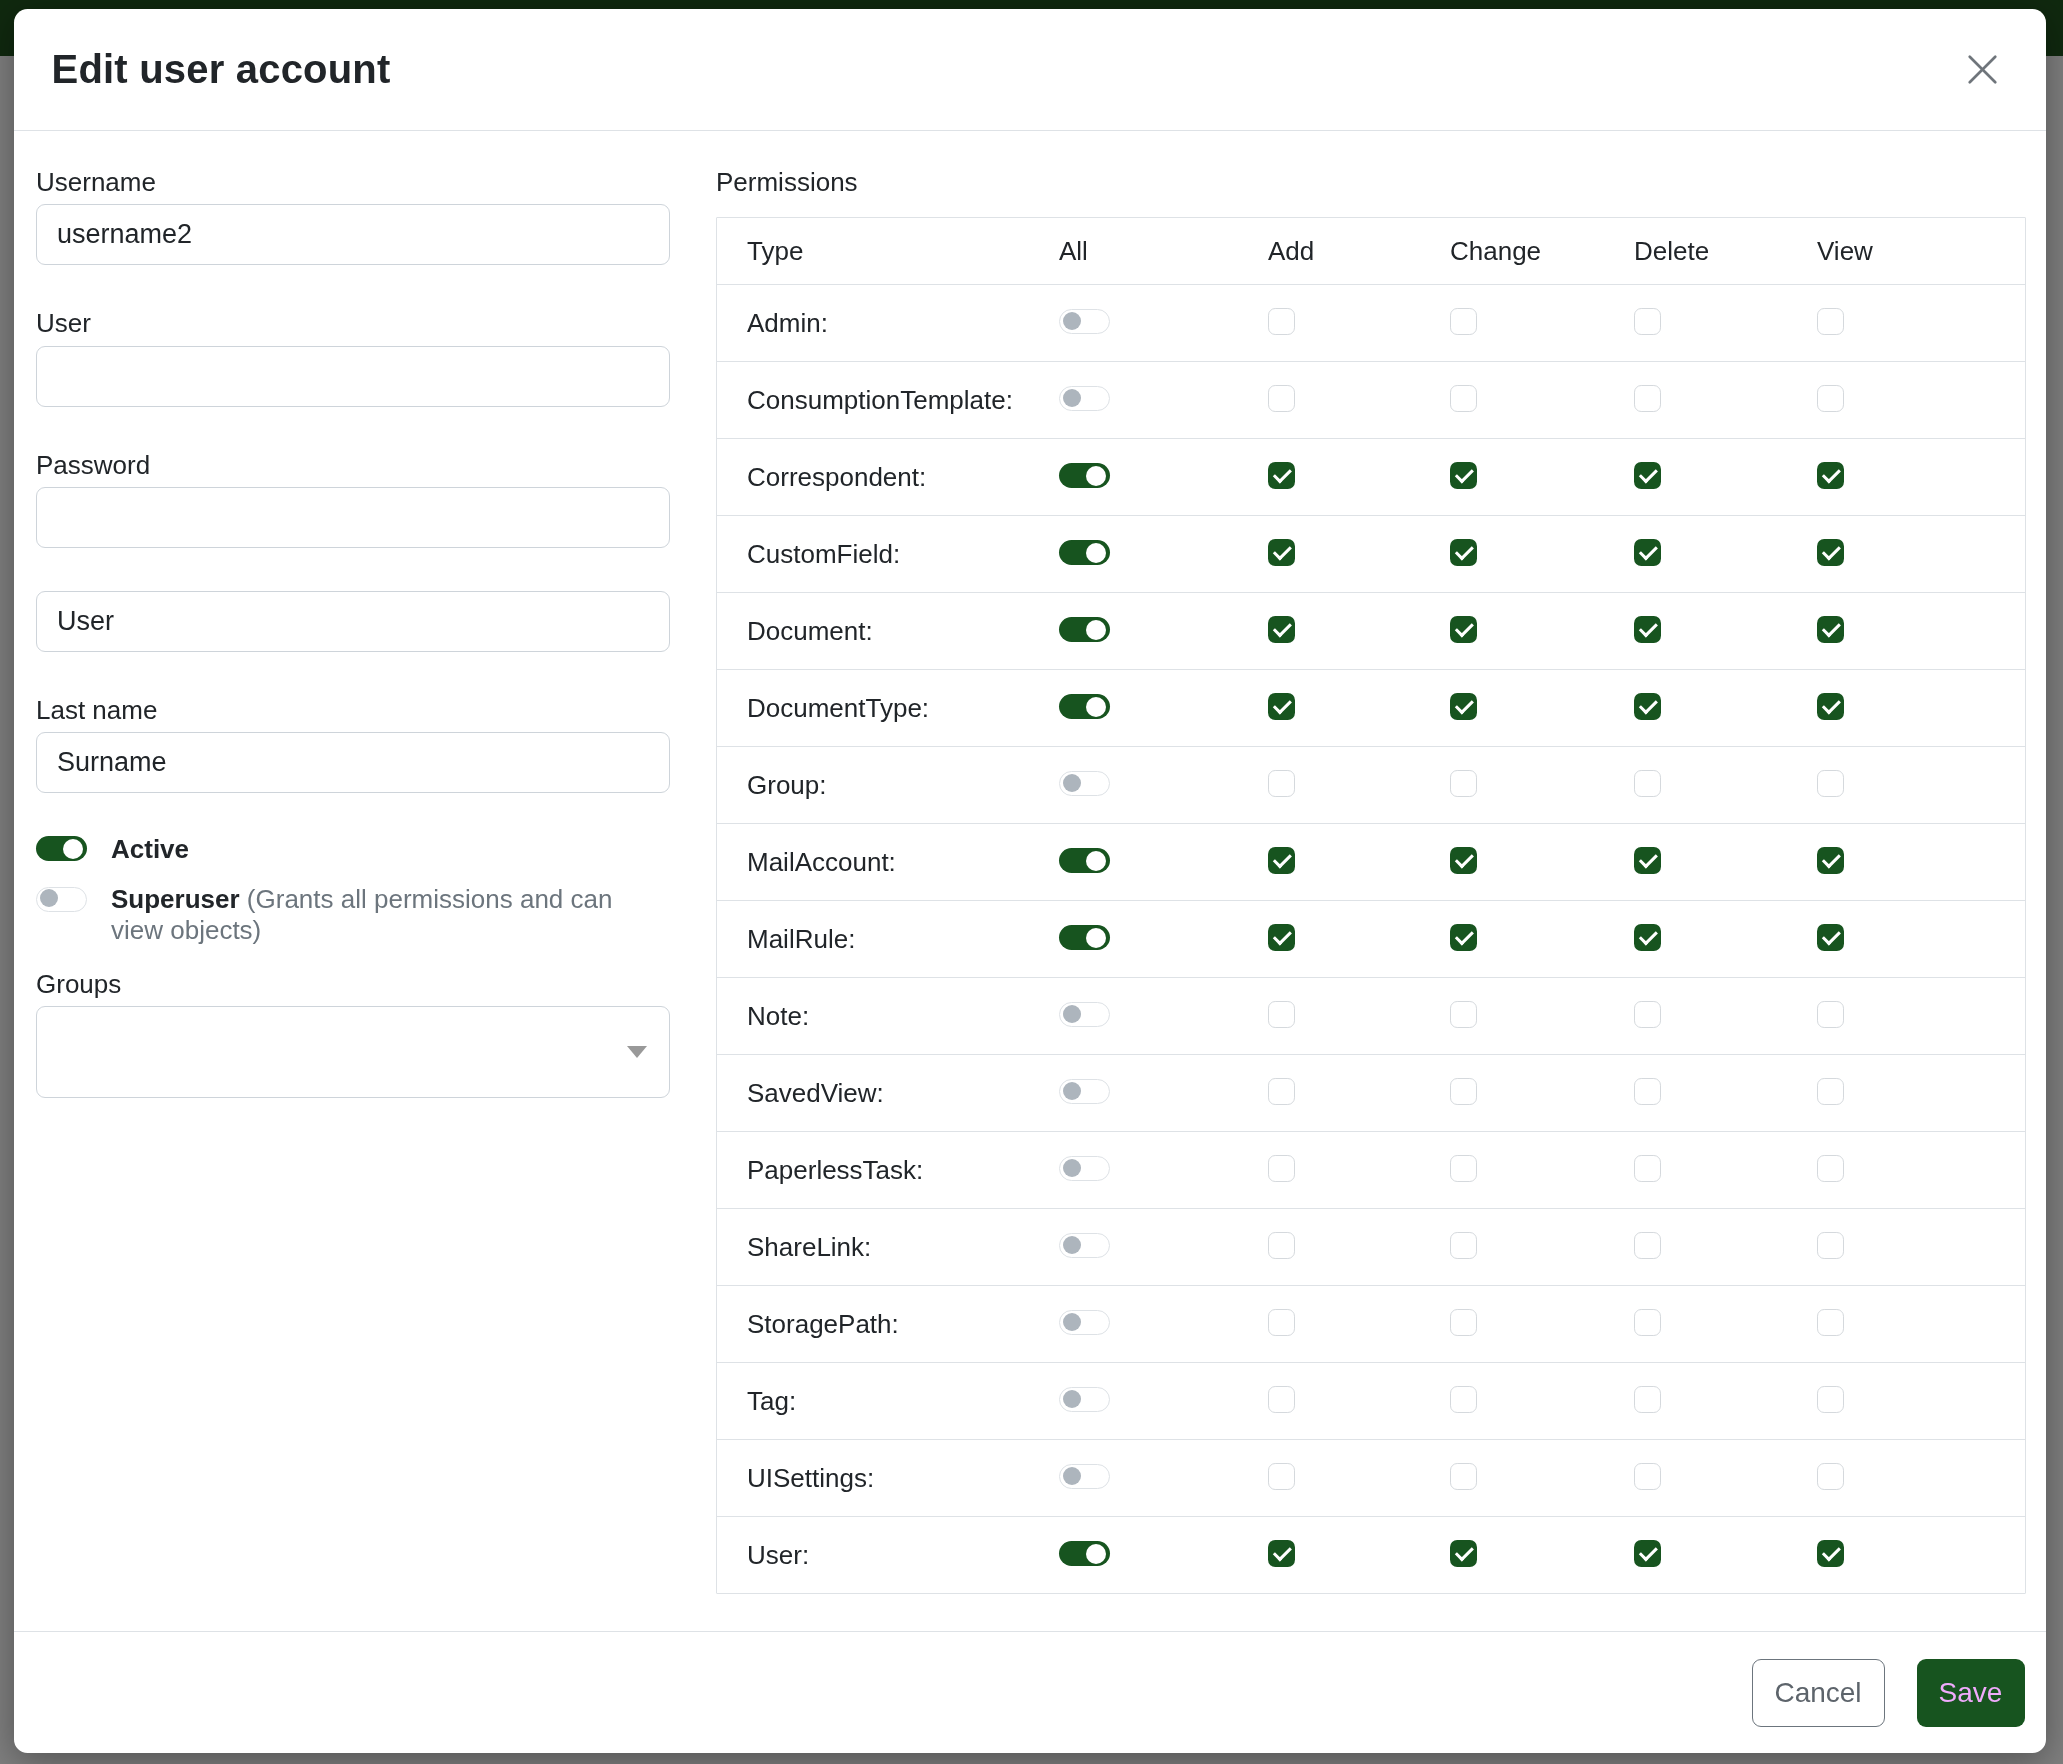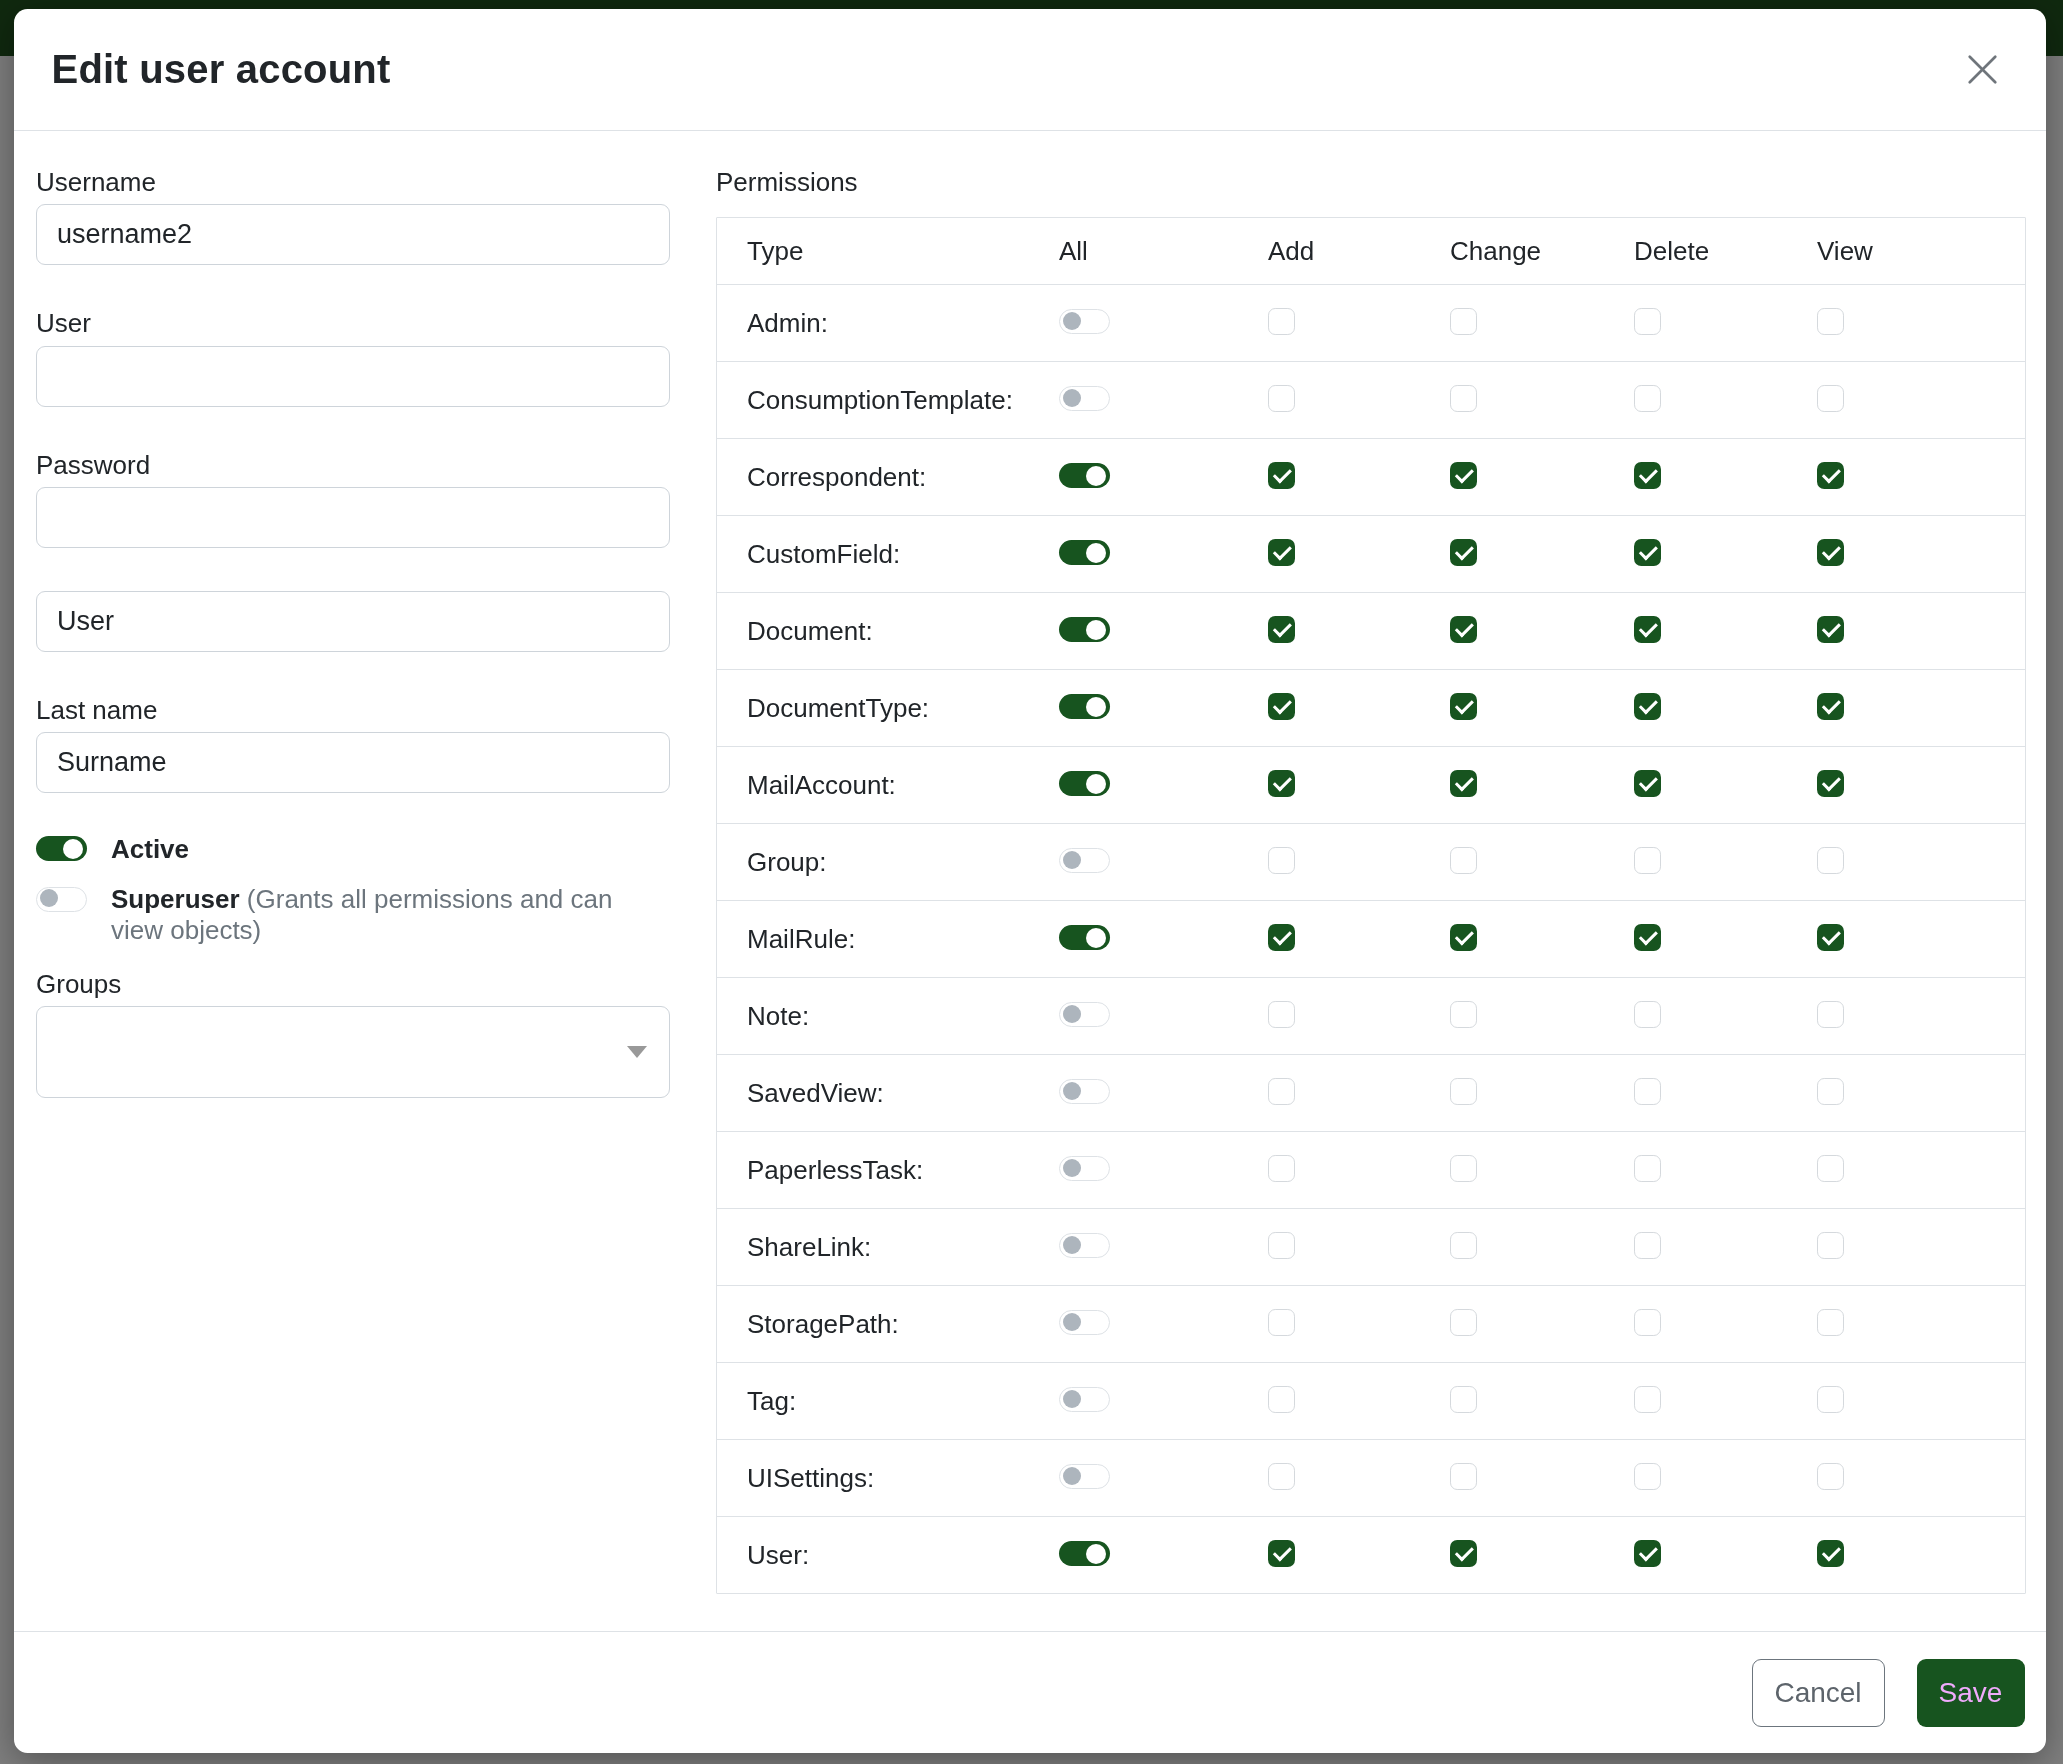--- a/index.html
+++ b/index.html
@@ -252,34 +252,34 @@
             </div>
             <div class="perm-row">
               <div class="type-cell">DocumentType:</div>
               <div class="ctl-cell"><span class="switch on"><span class="knob"></span></span></div>
               <div class="ctl-cell"><span class="checkbox checked"></span></div>
               <div class="ctl-cell"><span class="checkbox checked"></span></div>
               <div class="ctl-cell"><span class="checkbox checked"></span></div>
               <div class="ctl-cell"><span class="checkbox checked"></span></div>
             </div>
             <div class="perm-row">
+              <div class="type-cell">Group:</div>
+              <div class="ctl-cell"><span class="switch off"><span class="knob"></span></span></div>
+              <div class="ctl-cell"><span class="checkbox unchecked"></span></div>
+              <div class="ctl-cell"><span class="checkbox unchecked"></span></div>
+              <div class="ctl-cell"><span class="checkbox unchecked"></span></div>
+              <div class="ctl-cell"><span class="checkbox unchecked"></span></div>
+            </div>
+            <div class="perm-row">
               <div class="type-cell">MailAccount:</div>
               <div class="ctl-cell"><span class="switch on"><span class="knob"></span></span></div>
               <div class="ctl-cell"><span class="checkbox checked"></span></div>
               <div class="ctl-cell"><span class="checkbox checked"></span></div>
               <div class="ctl-cell"><span class="checkbox checked"></span></div>
               <div class="ctl-cell"><span class="checkbox checked"></span></div>
-            </div>
-            <div class="perm-row">
-              <div class="type-cell">Group:</div>
-              <div class="ctl-cell"><span class="switch off"><span class="knob"></span></span></div>
-              <div class="ctl-cell"><span class="checkbox unchecked"></span></div>
-              <div class="ctl-cell"><span class="checkbox unchecked"></span></div>
-              <div class="ctl-cell"><span class="checkbox unchecked"></span></div>
-              <div class="ctl-cell"><span class="checkbox unchecked"></span></div>
             </div>
             <div class="perm-row">
               <div class="type-cell">MailRule:</div>
               <div class="ctl-cell"><span class="switch on"><span class="knob"></span></span></div>
               <div class="ctl-cell"><span class="checkbox checked"></span></div>
               <div class="ctl-cell"><span class="checkbox checked"></span></div>
               <div class="ctl-cell"><span class="checkbox checked"></span></div>
               <div class="ctl-cell"><span class="checkbox checked"></span></div>
             </div>
             <div class="perm-row">

